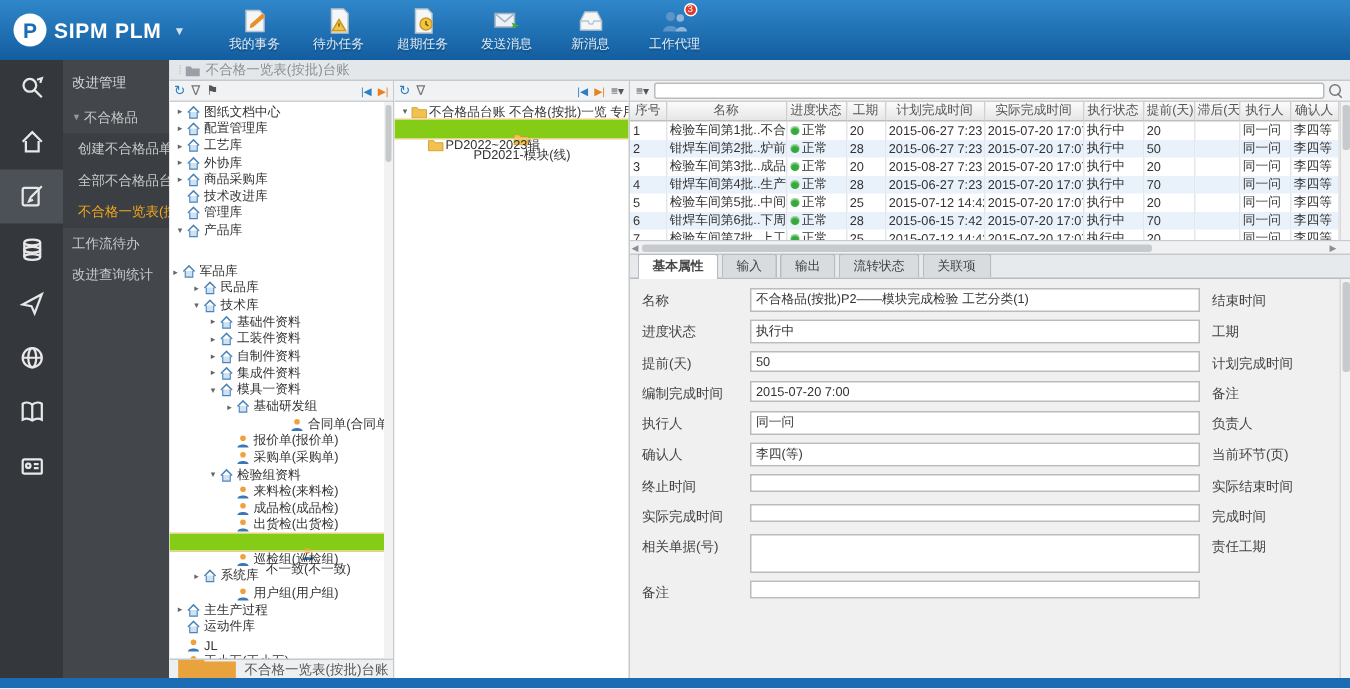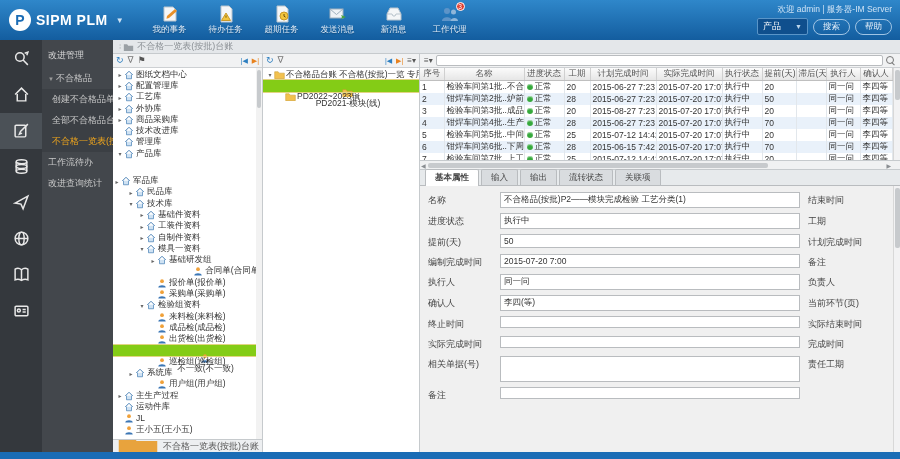--- a/index.html
+++ b/index.html
@@ -165,31 +165,20 @@
         <div class="tool-btn">
           <span class="tb-ico"><svg viewBox="0 0 20 18">
               <circle cx="7" cy="6" r="3" fill="#5d94c8"></circle>
               <path d="M2 16 c0 -5 10 -5 10 0 Z" fill="#5d94c8"></path>
               <circle cx="13.5" cy="7" r="2.5" fill="#8fb6d9"></circle>
               <path d="M10.5 16 c0.5 -4 7.5 -4 7.5 0 Z" fill="#8fb6d9"></path>
             </svg><span class="badge">3</span></span>
           <span class="tb-label">工作代理</span>
         </div>
       </div>
-    <div class="header-right">
-      <span class="welcome">欢迎 admin | 服务器-IM Server</span>
-      <div class="header-controls">
-        <span class="scope-select">
-          <span>产品</span>
-          <span class="scope-caret">▼</span>
-        </span>
-        <span class="pill-btn">搜索</span>
-        <span class="pill-btn">帮助</span>
-      </div>
-    </div>
   </div>
 
   <div class="main">
 
     <div class="rail" id="icon-rail">
         <div class="rail-item">
           <span><svg viewBox="0 0 16 16">
               <circle cx="6.5" cy="6.5" r="4"></circle>
               <path d="M9.5 9.5 L14 14"></path>
               <path d="M11 3 l3 -1 -1 3"></path>
@@ -396,20 +385,28 @@
                   </svg></span>
                 <span>工装件资料</span>
               </div>
               <div class="tree-row" style="padding-left: 25px;">
                 <span class="tw-caret">▸</span>
                 <span class="tw-ico"><svg class="home-svg" viewBox="0 0 16 16">
                     <path d="M2 8 8 2 14 8" fill="none" stroke="#4d84b8" stroke-width="1.6"></path>
                     <path d="M4 7.5 V14 H12 V7.5" fill="#cfe2f3" stroke="#4d84b8" stroke-width="1.2"></path>
                   </svg></span>
                 <span>自制件资料</span>
+              </div>
+              <div class="tree-row" style="padding-left: 25px;">
+                <span class="tw-caret">▸</span>
+                <span class="tw-ico"><svg class="home-svg" viewBox="0 0 16 16">
+                    <path d="M2 8 8 2 14 8" fill="none" stroke="#4d84b8" stroke-width="1.6"></path>
+                    <path d="M4 7.5 V14 H12 V7.5" fill="#cfe2f3" stroke="#4d84b8" stroke-width="1.2"></path>
+                  </svg></span>
+                <span>集成件资料</span>
               </div>
               <div class="tree-row" style="padding-left: 25px;">
                 <span class="tw-caret">▾</span>
                 <span class="tw-ico"><svg class="home-svg" viewBox="0 0 16 16">
                     <path d="M2 8 8 2 14 8" fill="none" stroke="#4d84b8" stroke-width="1.6"></path>
                     <path d="M4 7.5 V14 H12 V7.5" fill="#cfe2f3" stroke="#4d84b8" stroke-width="1.2"></path>
                   </svg></span>
                 <span>模具一资料</span>
               </div>
               <div class="tree-row" style="padding-left: 36px;">

